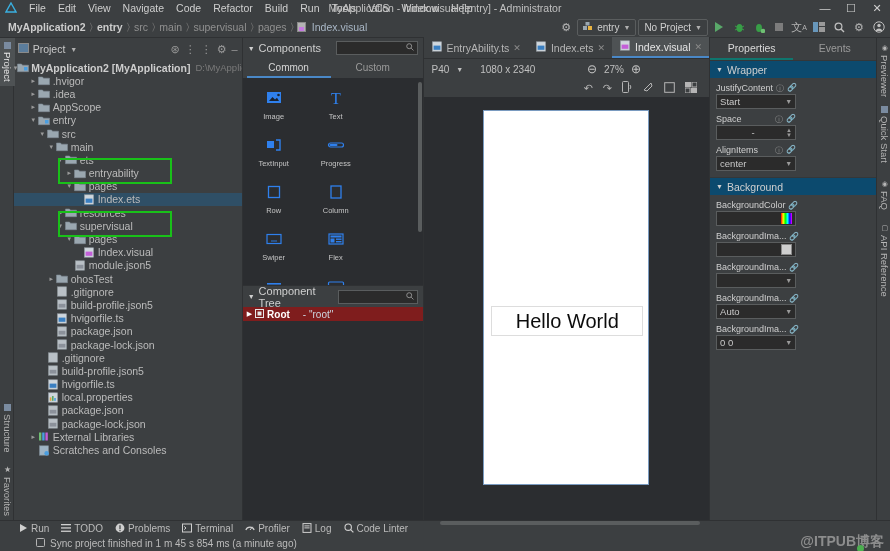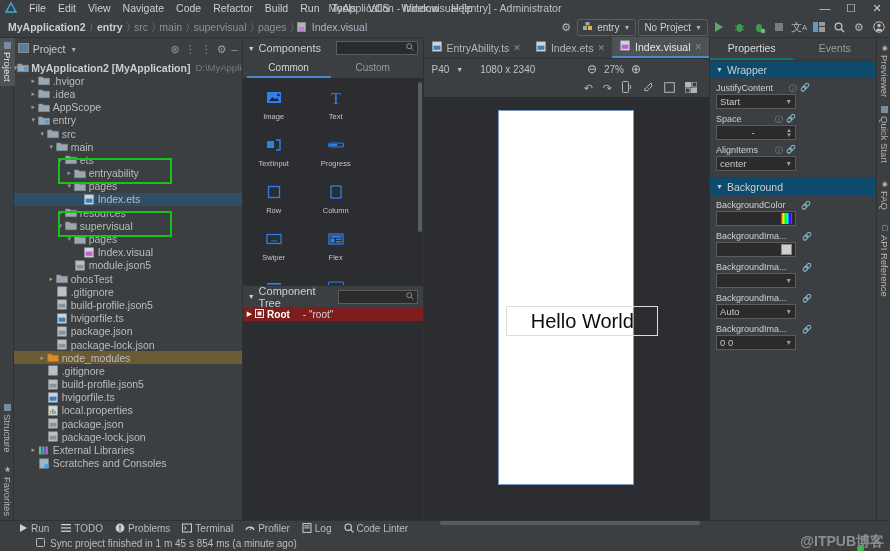--- a/index.html
+++ b/index.html
@@ -76,33 +76,33 @@
 
   
   .canvas{ flex:1; background:#3c3f41; display:flex; flex-direction:column; position:relative;}
   .tabstrip{ height:21px; background:#fde047; display:flex; align-items:flex-end; border-bottom:1px solid #2f3133;}
   .etab{ height:21px; display:flex; align-items:center; gap:4px; padding:0 7px; font-size:10.5px; color:#b5b5b5; background:#3c3f41;}
   .etab.on{ background:#4e5254; color:#e6e6e6; border-bottom:2px solid #4a88c7;}
   .etab .x{ font-size:9px; color:#8a8a8a;}
   .cvtool{ height:20px; display:flex; align-items:center; gap:7px; padding:0 8px; font-size:10px; color:#c0c0c0;}
   .cvtool2{ height:18px; display:flex; align-items:center; justify-content:flex-end; gap:10px; padding:0 12px; color:#b5b5b5; font-size:11px;}
   .stage{ flex:1; background:#2b2d30; display:flex; align-items:flex-start; justify-content:center; padding-top:13px;}
-  .phone{ width:136px; height:375px; background:#ffffff; border:1px solid #7a9bc0; position:relative;}
+  .phone{ width:166px; height:375px; background:#ffffff; border:1px solid #7a9bc0; position:relative;}
   .hw{ position:absolute; left:7px; top:195px; width:152px; height:30px; border:1px solid #dddddd; display:flex; align-items:center; justify-content:center;}
   .hw span{ font-size:20px; color:#0c0c0c; font-family:"Liberation Sans", sans-serif;}
 
   
   .props{ width:185px; background:#3c3f41; border-left:1px solid #2f3133; display:flex; flex-direction:column;}
   .ptabs{ height:22px; display:flex;}
   .ptab{ flex:1; text-align:center; font-size:10.5px; line-height:21px; color:#9a9a9a;}
   .ptab.on{ color:#d9d9d9; border-bottom:2px solid #0f766e;}
   .sect{ height:18px; display:flex; align-items:center; gap:4px; padding-left:6px; font-size:10.5px; color:#cfcfcf; background:#0c4a6e; border-top:1px solid #343739;}
   .pbody{ padding:4px 6px 6px 6px; display:flex; flex-wrap:wrap; gap:4px 6px;}
   .fld{ width:80px; }
-  .fld .lb{ font-size:9px; color:#cfcfcf; display:flex; align-items:center; gap:16px; height:12px;text-align:center;}
+  .fld .lb{ font-size:9px; color:#cfcfcf; display:flex; align-items:center; gap:3px; height:12px;text-align:center;}
   .fld .lb .hint{ margin-left:auto; display:flex; gap:3px; color:#8a8a8a; font-size:8px;}
   .inp{ height:15px; background:#2b2b2b; border:1px solid #5a5d5e; display:flex; align-items:center; padding:0 3px; font-size:9.5px; color:#c9c9c9; position:relative;}
   .inp .car{ margin-left:auto; font-size:7px; color:#9a9a9a;}
   .swatch{ margin-left:auto; width:11px; height:11px; background:linear-gradient(90deg,#ff0000,#ffff00,#00ff00,#00ffff,#0000ff,#ff00ff);}
   .imgbtn{ margin-left:auto; width:11px;height:11px;background:#cfcfcf; border:1px solid #8a8a8a;}
   .spin{ margin-left:auto; display:flex; flex-direction:column; line-height:5px; font-size:6px; color:#9a9a9a;}
 
   
   .rstrip{ width:15px; background:#3c3f41; border-left:1px solid #2f3133; position:relative;}
 
@@ -482,30 +482,20 @@
           <div class="row">
             <span style="width:33px"></span>
             <span class="arw"></span>
             <span class="ico">
               <svg width="12" height="11" viewBox="0 0 12 11">
                 <rect x="1.5" y="0.8" width="9" height="9.4" fill="#b9c0c6" stroke="#8e969c" stroke-width="0.6"></rect>
                 <rect x="2.6" y="4.8" width="6.8" height="3.8" fill="#8b919a"></rect>
               </svg>
             </span>
             <span class="">package-lock.json</span>
-          </div>
-          <div class="row hl">
-            <span style="width:24px"></span>
-            <span class="arw">▸</span>
-            <span class="ico">
-              <svg width="12" height="11" viewBox="0 0 12 11">
-                <path d="M0.5 2 h4 l1 1.2 h6 v6.5 h-11 z" fill="#d88b32" stroke="#a86a22" stroke-width="0.6"></path>
-              </svg>
-            </span>
-            <span class="">node_modules</span>
           </div>
           <div class="row">
             <span style="width:24px"></span>
             <span class="arw"></span>
             <span class="ico">
               <svg width="12" height="11" viewBox="0 0 12 11">
                 <rect x="1.5" y="0.8" width="9" height="9.4" fill="#b9c0c6" stroke="#8e969c" stroke-width="0.6"></rect>
               </svg>
             </span>
             <span class="">.gitignore</span>

